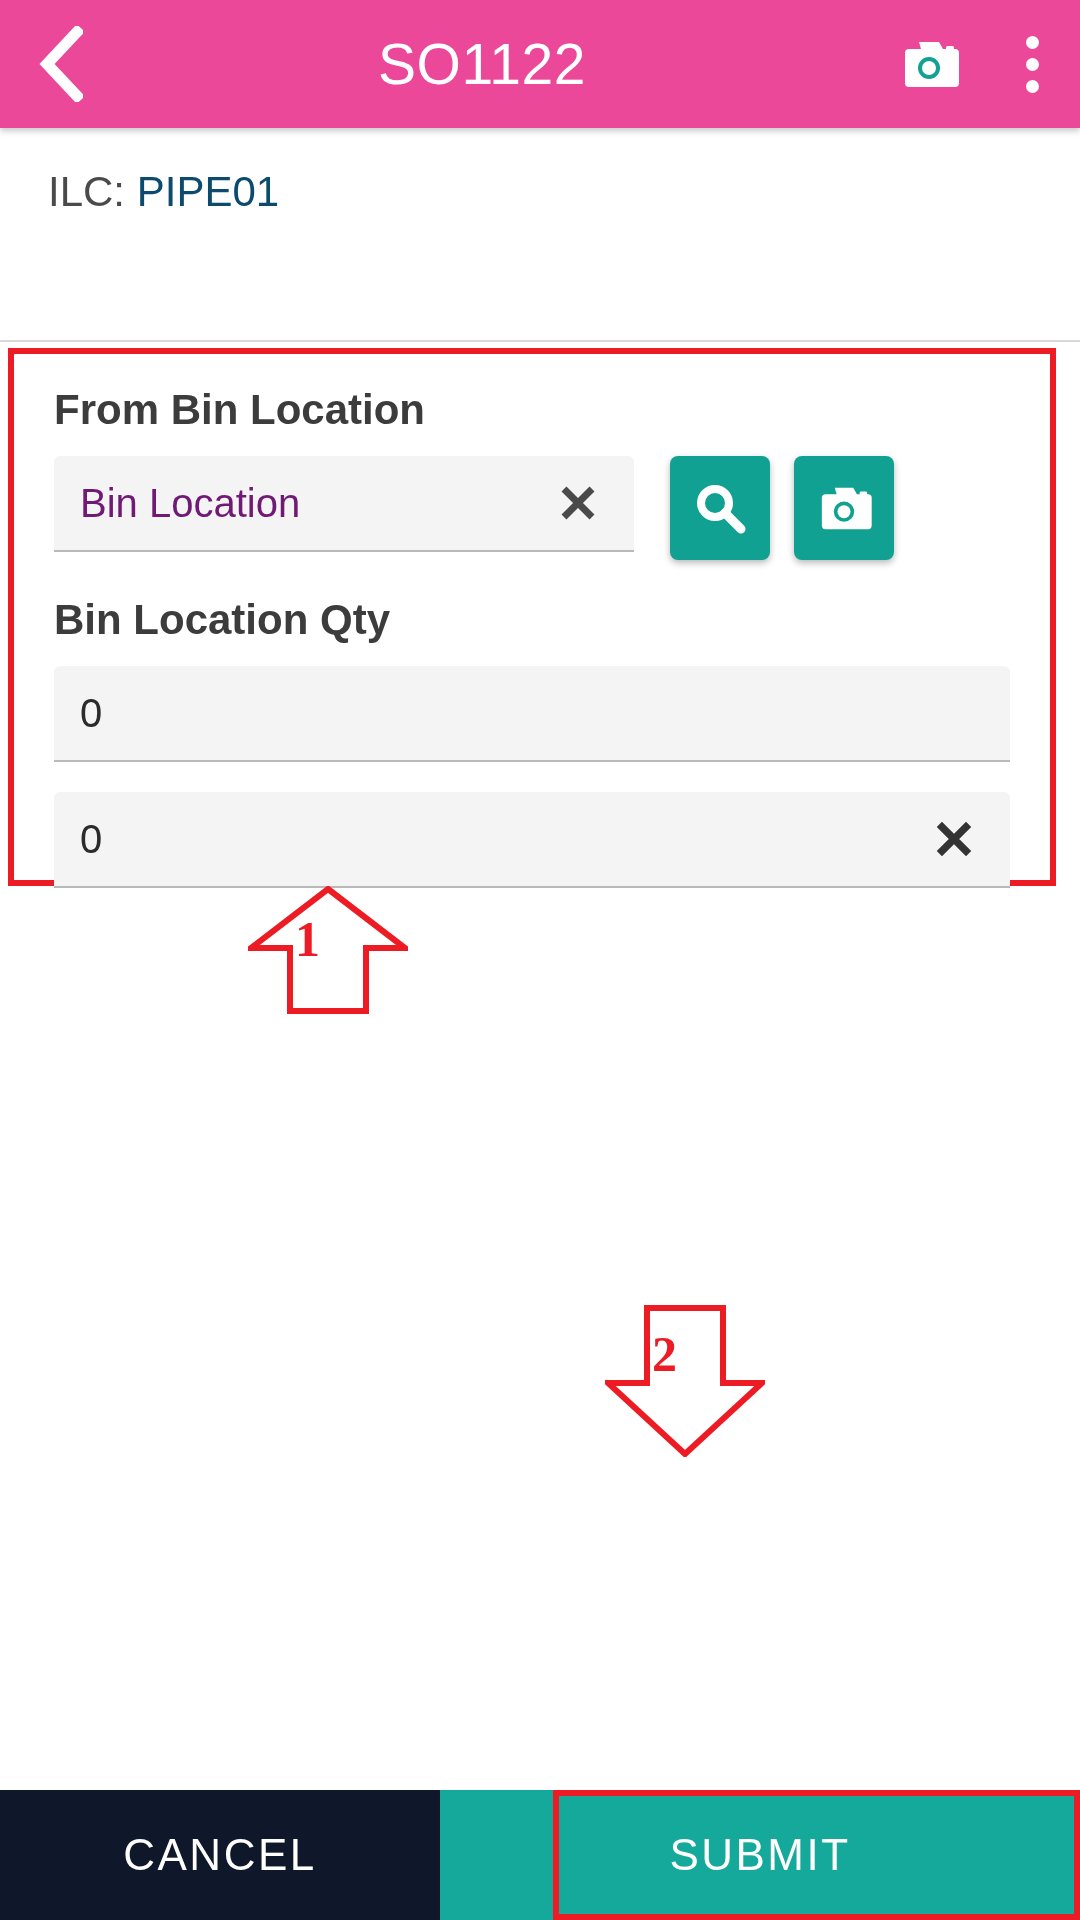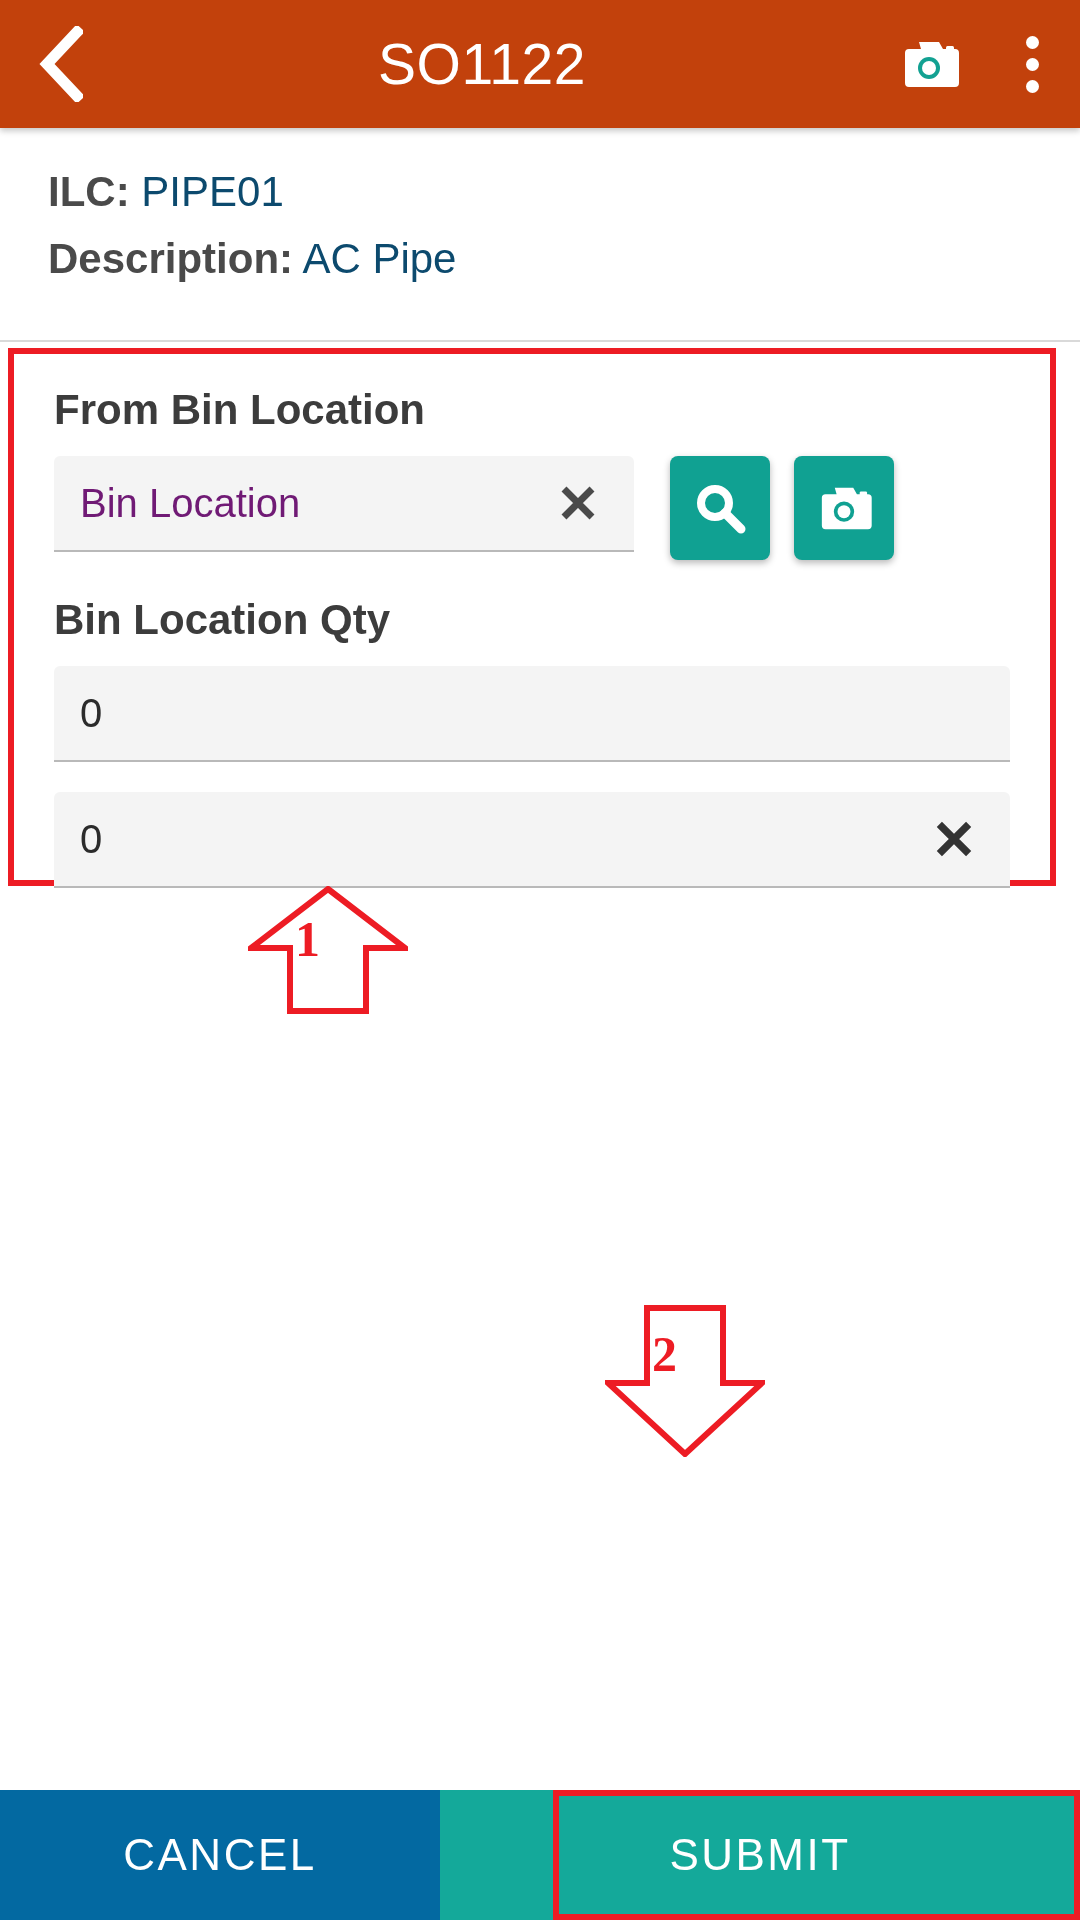--- a/index.html
+++ b/index.html
@@ -8,21 +8,21 @@
     background: #ffffff;
     font-family: "Liberation Sans", sans-serif;
     overflow: hidden;
   }
   .screen { position: relative; width: 1080px; height: 1920px; background: #ffffff; }
 
   
   .appbar {
     position: absolute; top: 0; left: 0;
     width: 1080px; height: 128px;
-    background: #c2410c;
+    background: #ec4899;
     display: flex; align-items: center;
     box-shadow: 0 3px 6px rgba(0,0,0,0.22);
     z-index: 5;
   }
   .appbar-back {
     width: 120px; height: 128px;
     display: flex; align-items: center; justify-content: center;
     cursor: pointer;
   }
   .appbar-title {
@@ -49,21 +49,21 @@
     position: absolute; top: 128px; left: 0;
     width: 1080px;
     padding: 30px 48px 22px 48px;
   }
   .info-line {
     font-size: 42px;
     line-height: 67px;
     color: #9a9a9a;
     white-space: nowrap;
   }
-  .info-line .k { font-weight: 700; color: #4a4a4a; }
+  .info-line .k { font-weight: 400; color: #4a4a4a; }
   .info-line .v { font-weight: 400; color: #0c4a6e; }
 
   .divider {
     position: absolute; top: 340px; left: 0;
     width: 1080px; height: 2px; background: #d9d9d9;
   }
 
   
   .form-card {
     position: absolute;
@@ -145,21 +145,21 @@
 
   
   .bottombar {
     position: absolute; bottom: 0; left: 0;
     width: 1080px; height: 130px;
     display: flex;
     z-index: 8;
   }
   .btn-cancel {
     width: 440px; height: 130px;
-    background: #0369a1;
+    background: #0f172a;
     color: #ffffff;
     font-size: 44px;
     letter-spacing: 2.5px;
     display: flex; align-items: center; justify-content: center;
     cursor: pointer;
   }
   .btn-submit {
     flex: 1; height: 130px;
     background: #14a99a;
     color: #ffffff;
@@ -196,24 +196,20 @@
           <i></i>
       </span>
     </div>
   </div>
 
   <div class="info">
     <div class="info-line">
       <span class="k">ILC:</span>
       <span class="v">PIPE01</span>
     </div>
-    <div class="info-line">
-      <span class="k">Description:</span>
-      <span class="v">AC Pipe</span>
-    </div>
   </div>
 
   <div class="divider"></div>
 
   <div class="form-card">
 
     <div class="field-label">From Bin Location</div>
 
     <div class="input-row">
       <div class="textfield tf-bin">

